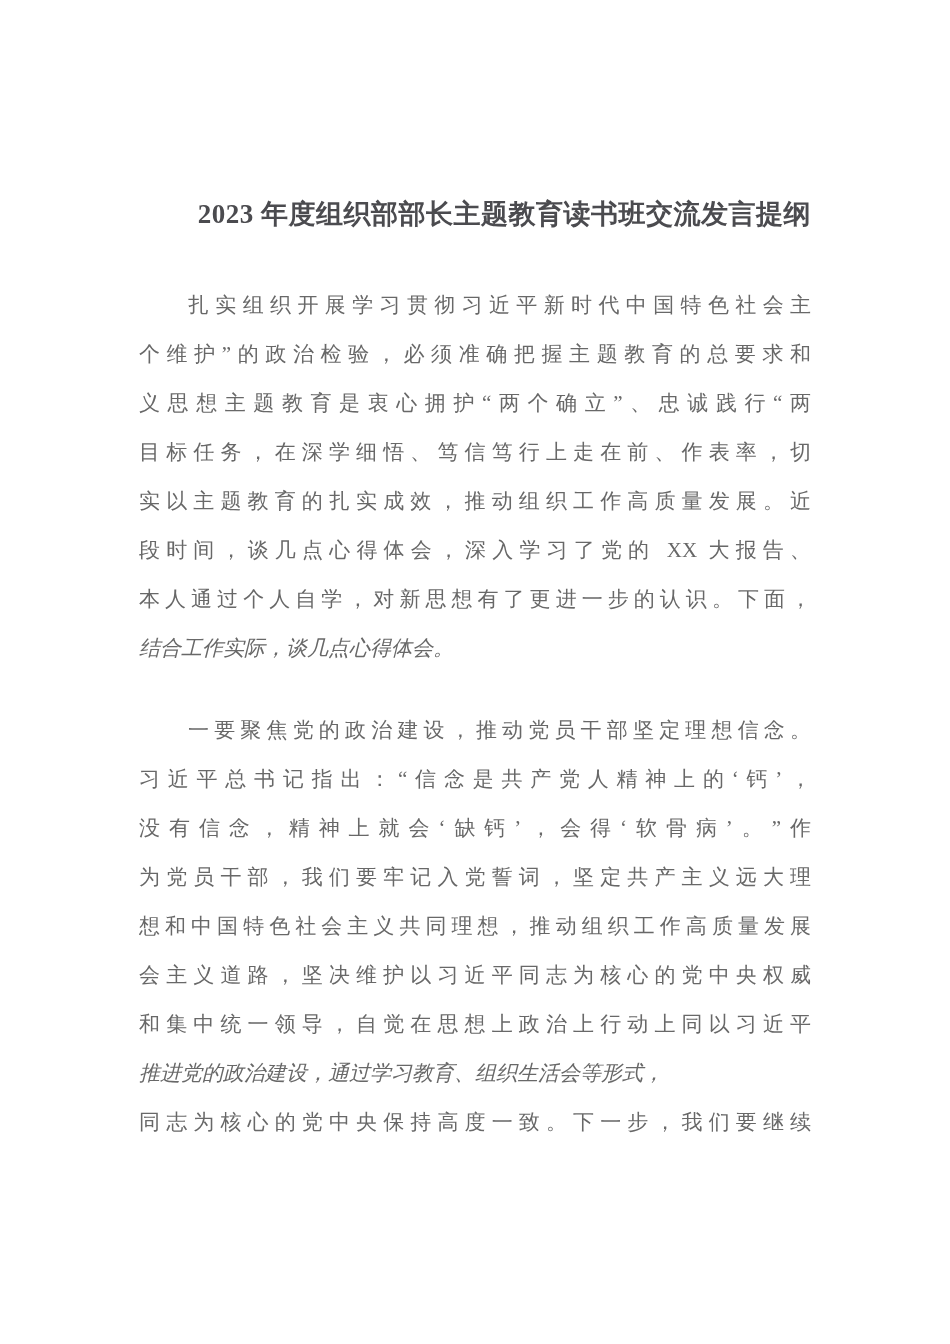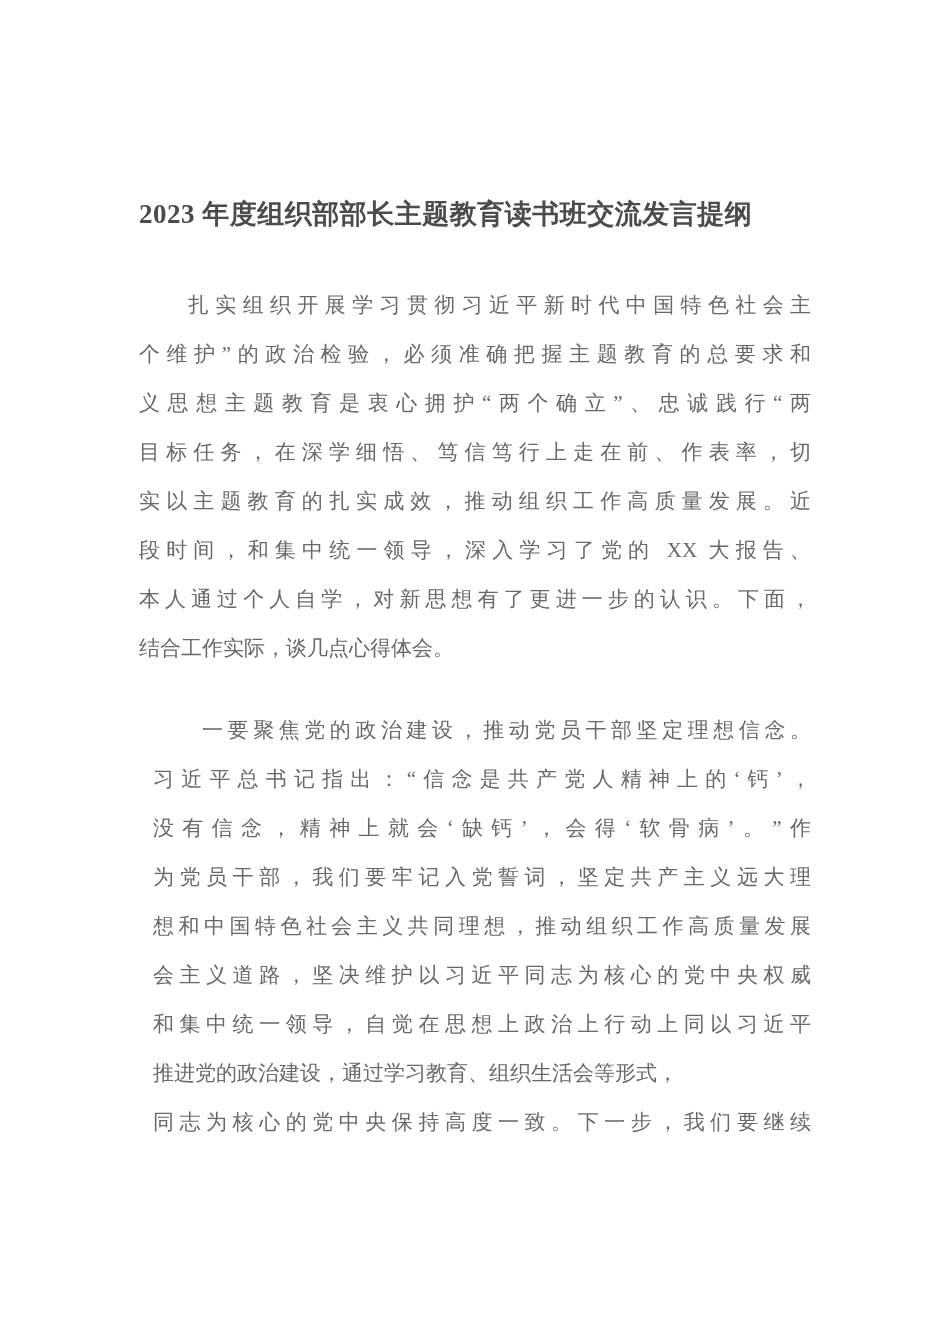--- a/index.html
+++ b/index.html
@@ -19,57 +19,57 @@
     overflow: hidden;
   }
   .doc-title {
     position: absolute;
     left: 139px;
     top: 194px;
     width: 672px;
     font-size: 27px;
     font-weight: bold;
     line-height: 40px;
-    text-align: left;
+    text-align: right;
     color: var(--title-color);
     white-space: nowrap;
     letter-spacing: 0.5px;
   }
   .doc-body {
     position: absolute;
     left: 139px;
     top: 281px;
     width: 672px;
     color: var(--text-color);
   }
-  .paragraph + .paragraph { margin-top: 33px; margin-left: 14px; }
+  .paragraph + .paragraph { margin-top: 33px; }
   .line {
     height: 49px;
     line-height: 49px;
     font-size: 21px;
     text-align: justify;
     text-align-last: justify;
     overflow: hidden;
   }
   .line.first { text-indent: 49px; }
-  .line.last  { text-align-last: left; }
+  .line.last  { text-align-last: left; font-style: italic; }
 </style>
 </head>
 <body>
 
 <div class="page">
   <h1 class="doc-title">2023 年度组织部部长主题教育读书班交流发言提纲</h1>
   <div class="doc-body">
       <div class="paragraph">
         <div class="line first">扎实组织开展学习贯彻习近平新时代中国特色社会主</div>
         <div class="line">个维护”的政治检验，必须准确把握主题教育的总要求和</div>
         <div class="line">义思想主题教育是衷心拥护“两个确立”、忠诚践行“两</div>
         <div class="line">目标任务，在深学细悟、笃信笃行上走在前、作表率，切</div>
         <div class="line">实以主题教育的扎实成效，推动组织工作高质量发展。近</div>
-        <div class="line">段时间，和集中统一领导，深入学习了党的 XX 大报告、</div>
+        <div class="line">段时间，谈几点心得体会，深入学习了党的 XX 大报告、</div>
         <div class="line">本人通过个人自学，对新思想有了更进一步的认识。下面，</div>
         <div class="line last">结合工作实际，谈几点心得体会。</div>
       </div>
       <div class="paragraph">
         <div class="line first">一要聚焦党的政治建设，推动党员干部坚定理想信念。</div>
         <div class="line">习近平总书记指出：“信念是共产党人精神上的‘钙’，</div>
         <div class="line">没有信念，精神上就会‘缺钙’，会得‘软骨病’。”作</div>
         <div class="line">为党员干部，我们要牢记入党誓词，坚定共产主义远大理</div>
         <div class="line">想和中国特色社会主义共同理想，推动组织工作高质量发展</div>
         <div class="line">会主义道路，坚决维护以习近平同志为核心的党中央权威</div>

